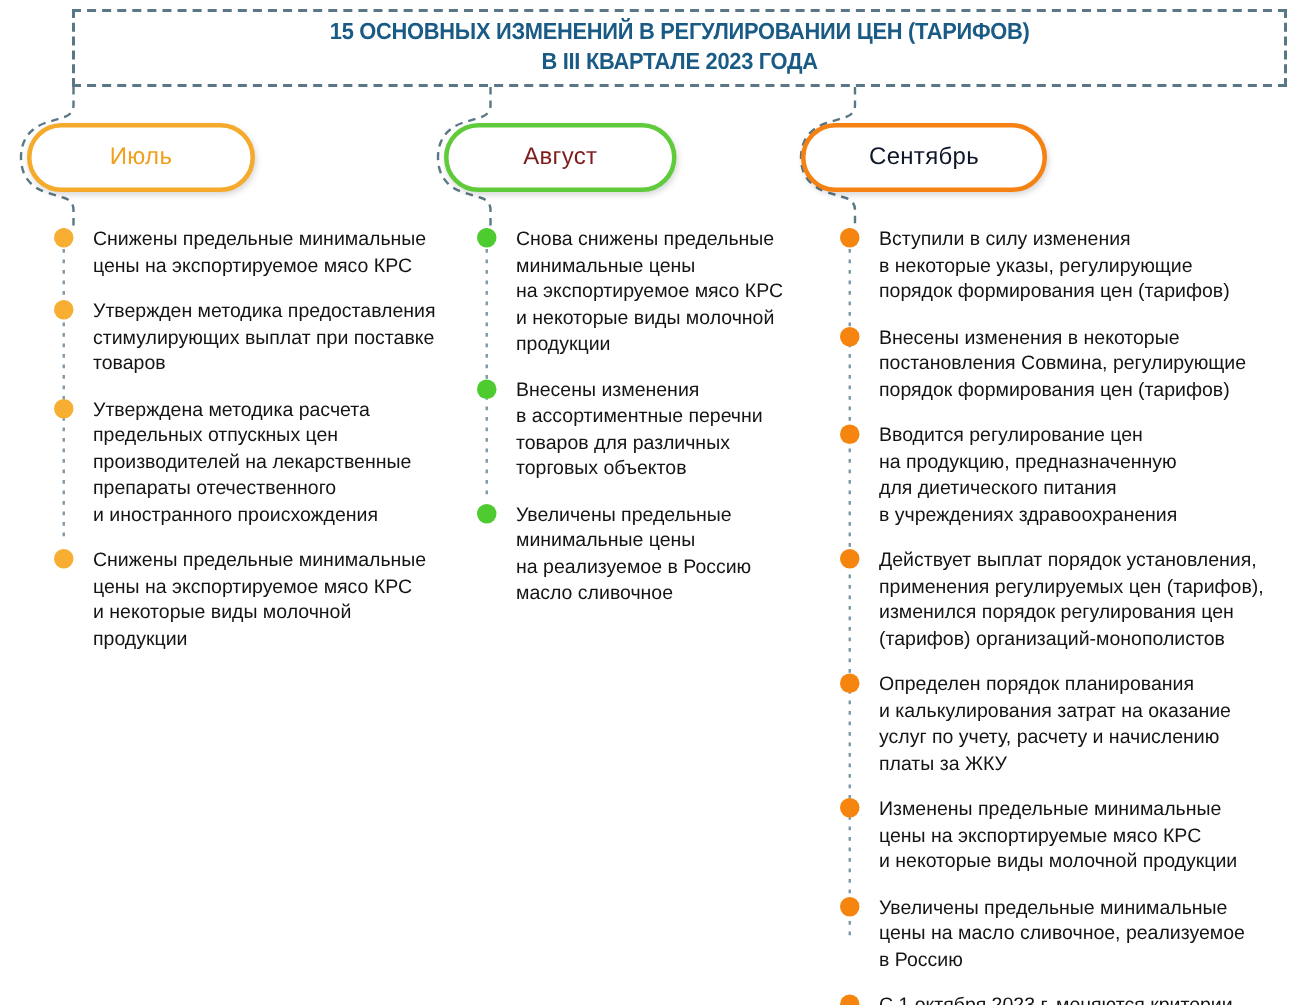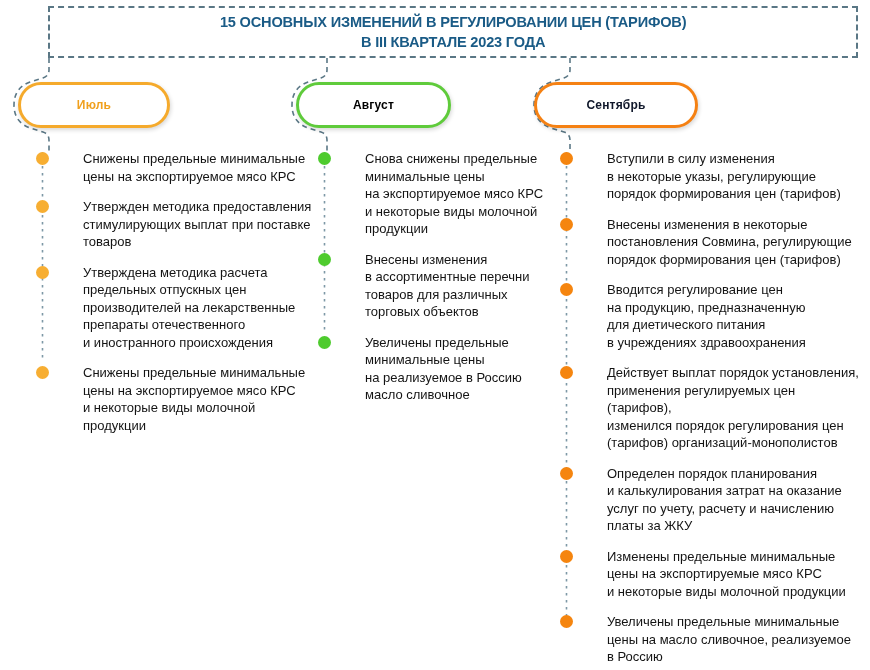--- a/index.html
+++ b/index.html
@@ -69,38 +69,38 @@
     box-sizing: border-box;
     height: 46px;
     border-radius: 23px;
     background: #ffffff;
     display: flex;
     align-items: center;
     justify-content: center;
     box-shadow: 1px 2px 4px rgba(0,0,0,0.16);
   }
   .month-pill .pill-label {
-    font-weight: bold;
-    font-size: 12px;
+    font-weight: normal;
+    font-size: 16px;
     letter-spacing: 0.2px;
   }
   #pill-july {
     left: 18px;
     top: 82px;
     width: 152px;
     border: 3px solid #f5aa2c;
   }
   #pill-july .pill-label { color: #f0a01e; }
   #pill-august {
     left: 296px;
     top: 82px;
     width: 155px;
     border: 3px solid #5fcb3b;
   }
-  #pill-august .pill-label { color: #000000; }
+  #pill-august .pill-label { color: #7f1d1d; }
   #pill-september {
     left: 534px;
     top: 82px;
     width: 164px;
     border: 3px solid #f58113;
   }
   #pill-september .pill-label { color: #0f172a; }
 
   
   .column {
@@ -126,21 +126,20 @@
   }
   .dot-amber  { background: #f7ae32; }
   .dot-green  { background: #4ecb2e; }
   .dot-orange { background: #f5850f; }
 
   .bullet-text {
     font-size: 13px;
     line-height: 17.5px;
     color: #141414;
     white-space: pre-line;
-    margin-left: 21px;
   }
 </style>
 </head>
 <body>
 
 <div id="title-box">
   <div id="title-text">15 ОСНОВНЫХ ИЗМЕНЕНИЙ В РЕГУЛИРОВАНИИ ЦЕН (ТАРИФОВ)
 В III КВАРТАЛЕ 2023 ГОДА</div>
 </div>
 

